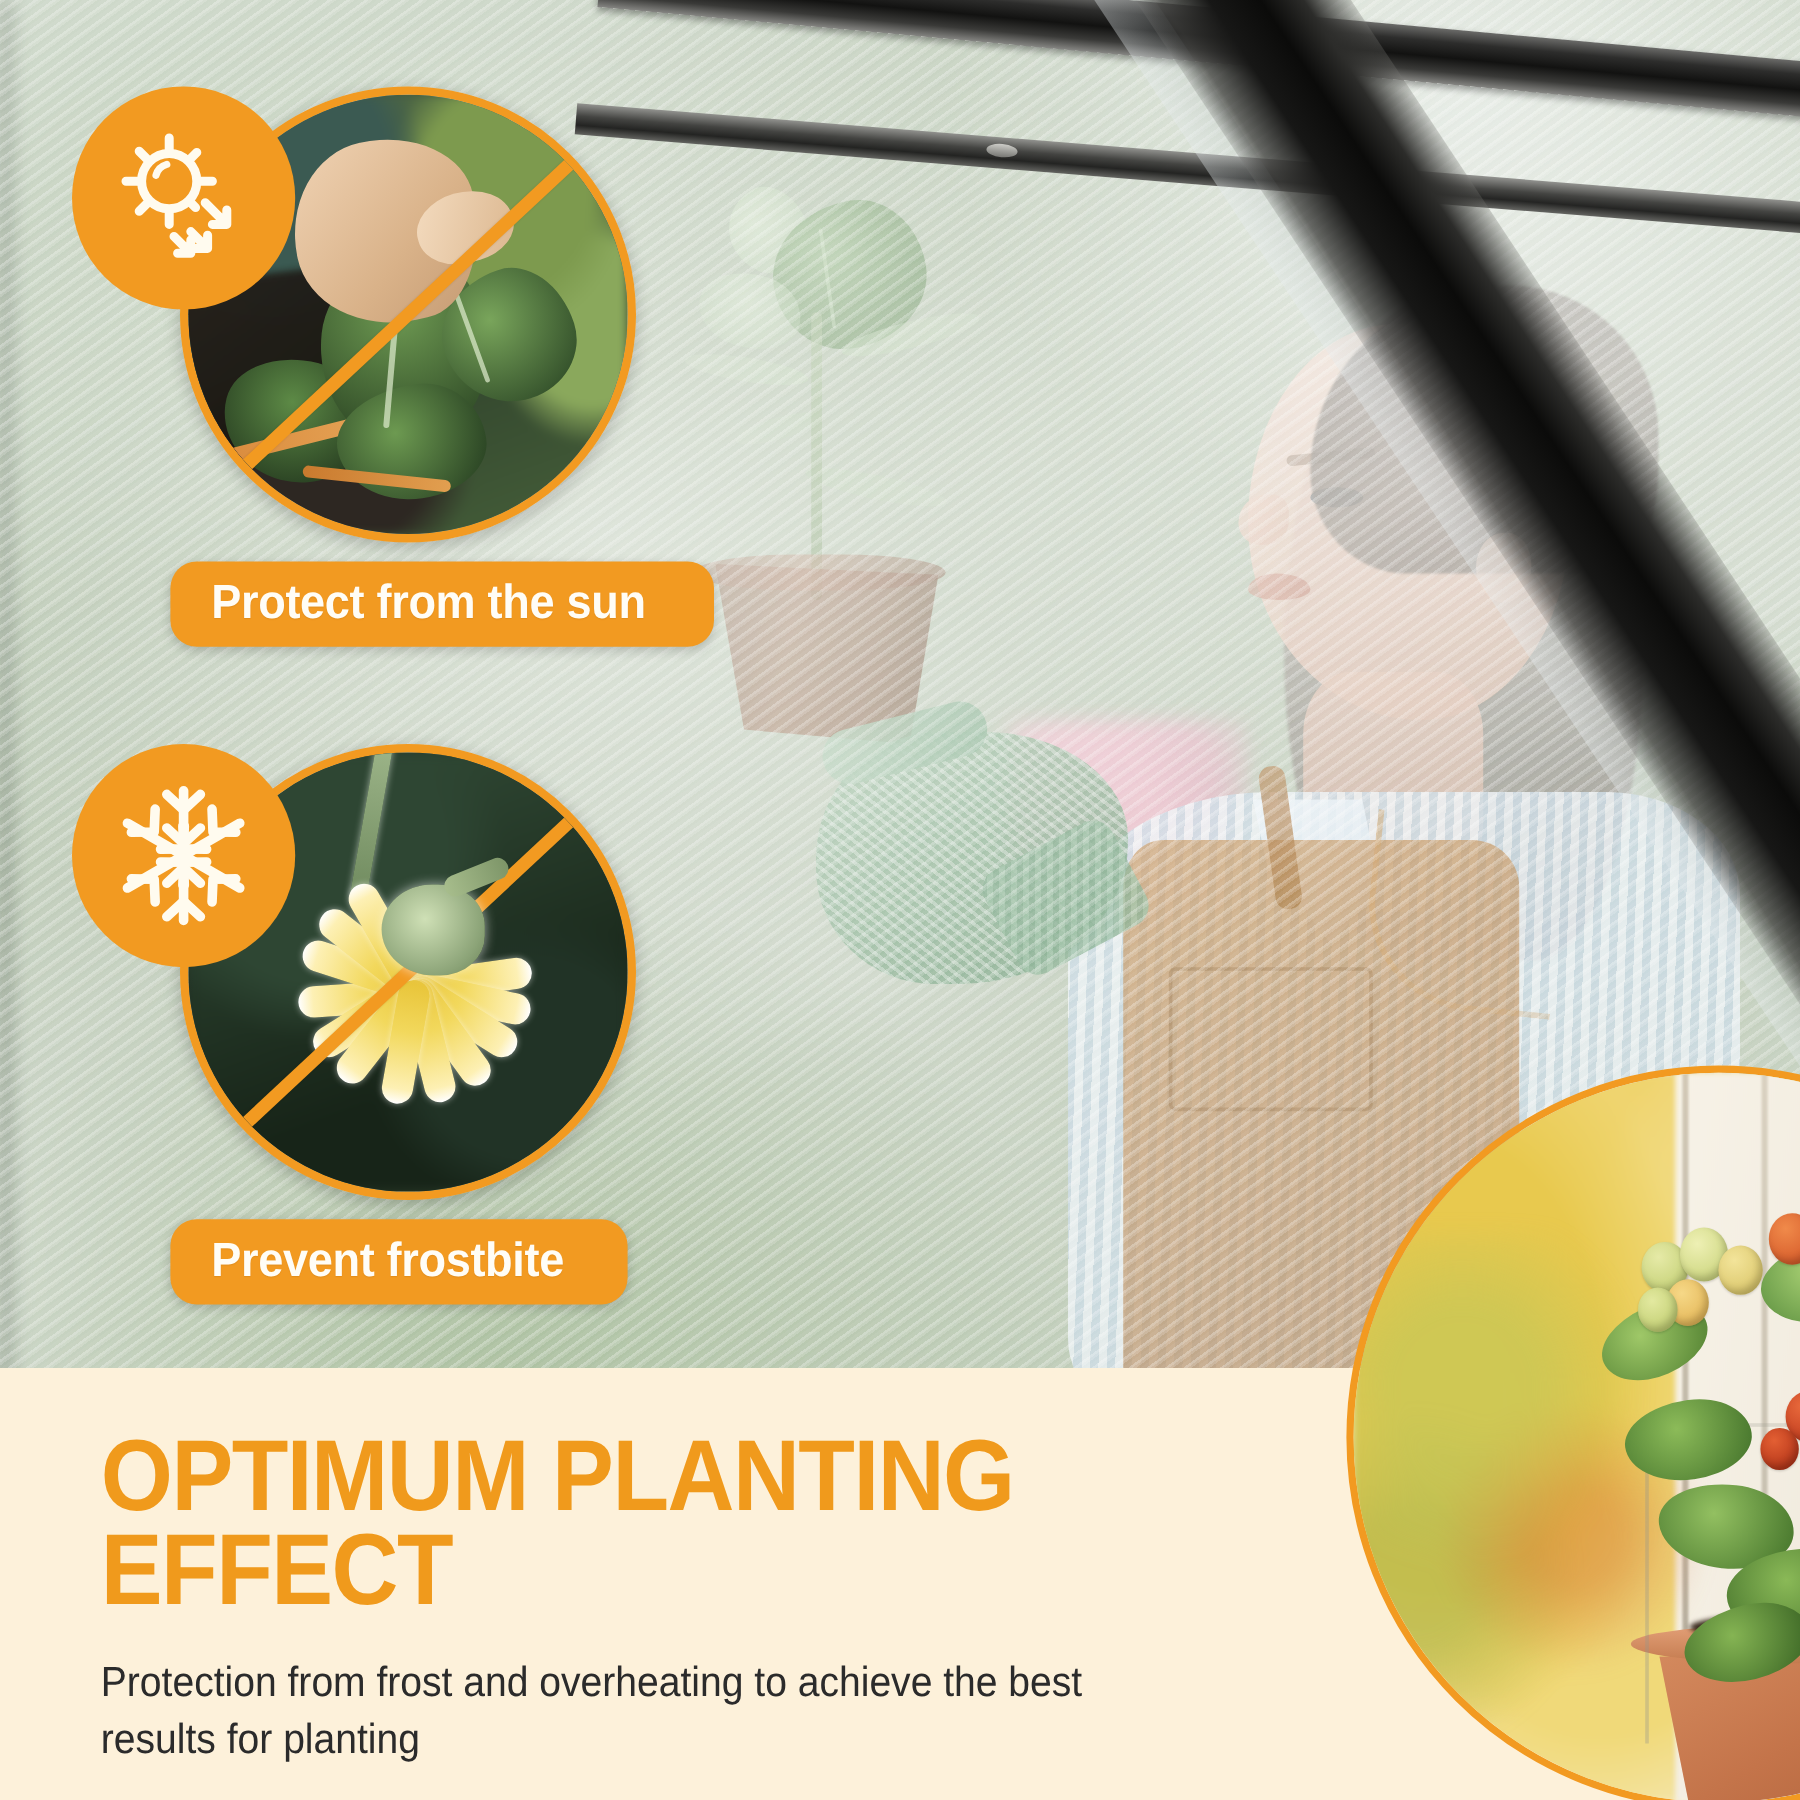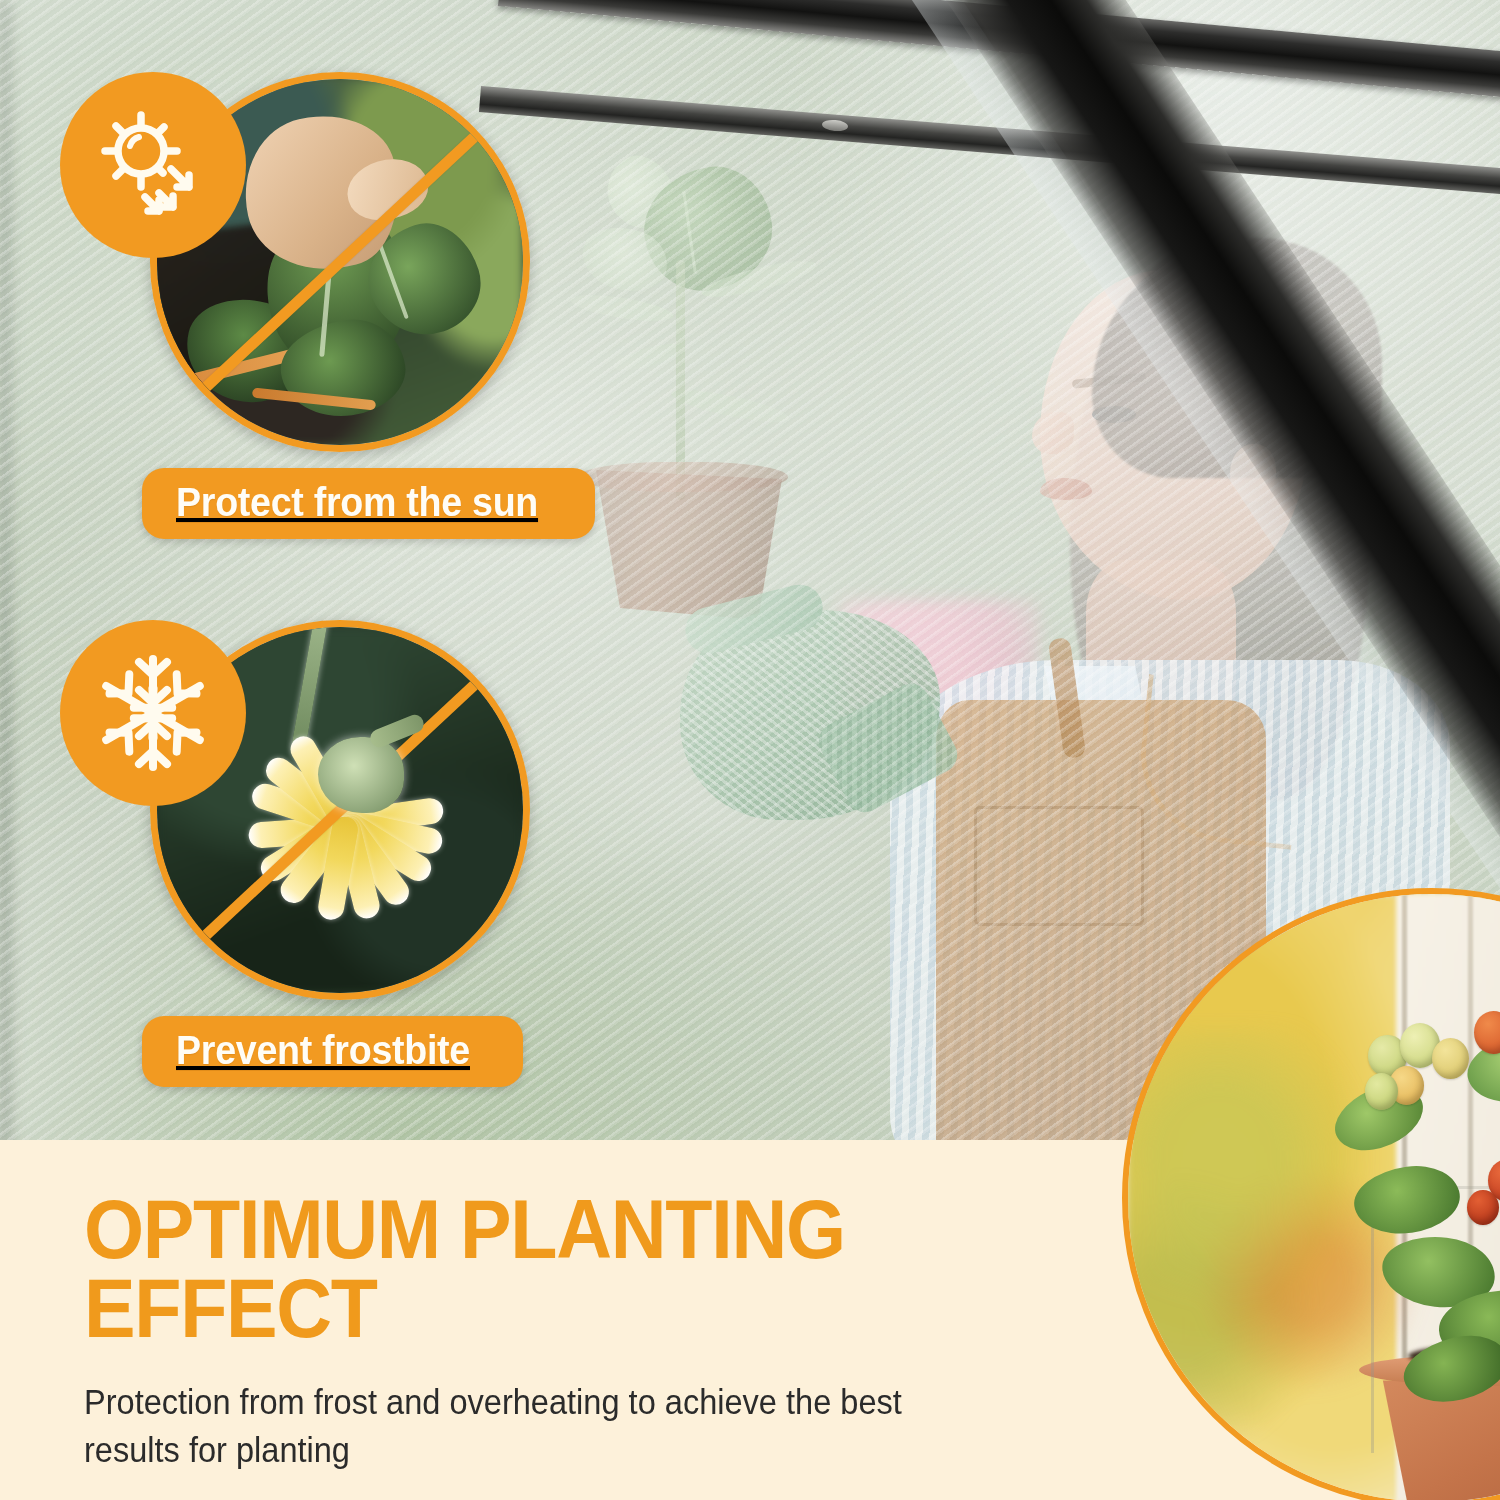--- a/index.html
+++ b/index.html
@@ -294,21 +294,20 @@
     z-index:4;
   }
   .badge-icon svg{ width:128px; height:128px; display:block; }
   .badge-label{
     position:absolute; left:82px;
     background:#F29A21;
     border-radius:22px;
     padding:14px 34px 17px;
     z-index:5;
     box-shadow:0 3px 9px rgba(0,0,0,.18);
-    text-decoration:underline;
   }
   .badge-label span{
     display:block;
     color:#FFFDF6;
     font-size:40px; line-height:1;
     font-weight:700;
     letter-spacing:-.3px;
     font-family:"Liberation Sans", sans-serif;
     transform:scaleX(.94); transform-origin:left center;
     white-space:nowrap;

